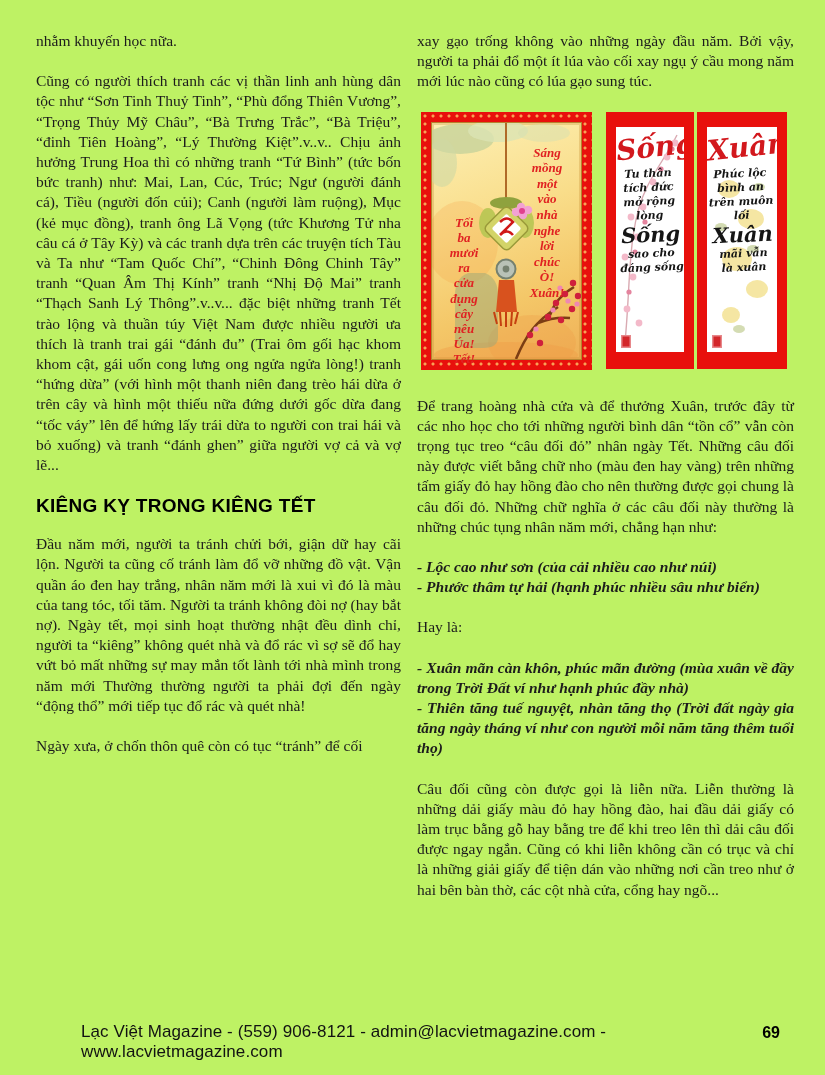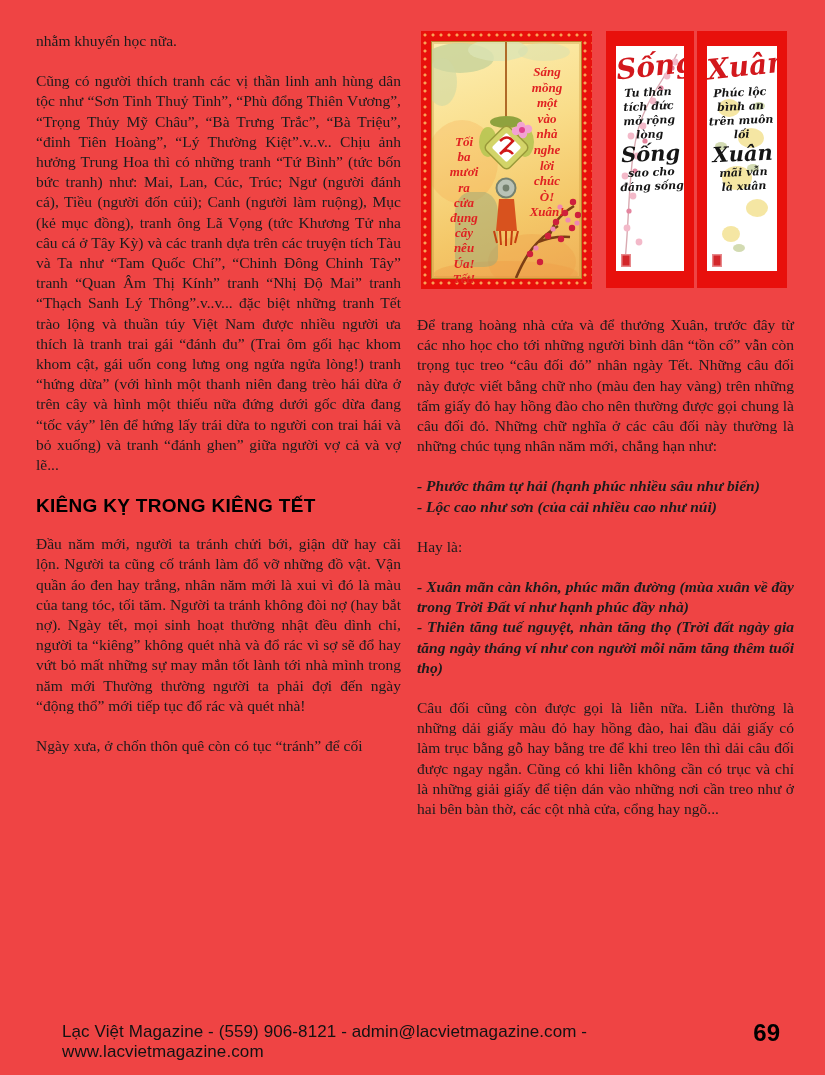--- a/index.html
+++ b/index.html
@@ -1,17 +1,17 @@
 <!DOCTYPE html>
 <html lang="vi"><head>
 <meta charset="utf-8">
 <style>
   html,body{margin:0;padding:0;background:#888;}
   .page{
-    position:relative;width:825px;height:1075px;background:#ef4444;margin:0 auto;
+    position:relative;width:825px;height:1075px;background:#bef264;margin:0 auto;
     font-family:"Liberation Serif",serif;color:#1c1c1c;overflow:hidden;
   }
   .col{position:absolute;top:31px;font-size:15.5px;line-height:20.2px;text-align:justify;}
   .col-left{left:36px;width:365px;}
   .col-right{left:417px;width:377px;}
   .col p{margin:0 0 20px 0;}
   .col p.last{margin-bottom:0;}
   h2.sec{
     font-family:"Liberation Sans",sans-serif;font-size:19px;font-weight:bold;
     letter-spacing:.3px;color:#000;margin:4px 0 17px 0;text-align:left;line-height:22px;
@@ -60,37 +60,38 @@
   .sl-big{font-size:21px;line-height:24px;}
   .seal{position:absolute;left:5px;bottom:4px;width:10px;height:13px;background:#d3262a;
         box-shadow:inset 0 0 0 1.5px rgba(255,255,255,.45);}
 
   
   .footer{
     position:absolute;left:62px;right:45px;top:1022px;
     display:flex;justify-content:space-between;align-items:flex-start;
     font-family:"Liberation Sans",sans-serif;
   }
-  .footer-info{font-size:17px;color:#121212;letter-spacing:.1px;}
-  .page-num{font-size:24px;font-weight:bold;color:#000;line-height:22px;}
+  .footer-info{font-size:17px;color:#121212;letter-spacing:.1px;margin-left:19px;}
+  .page-num{font-size:16px;font-weight:bold;color:#000;line-height:22px;}
 </style>
 </head>
 <body>
 
 <div class="page">
 
   <div class="col col-left">
     <p>nhằm khuyến học nữa.</p>
     <p>Cũng có người thích tranh các vị thần linh anh hùng dân tộc như “Sơn Tinh Thuỷ Tinh”, “Phù đổng Thiên Vương”, “Trọng Thủy Mỹ Châu”, “Bà Trưng Trắc”, “Bà Triệu”, “đinh Tiên Hoàng”, “Lý Thường Kiệt”.v..v.. Chịu ảnh hưởng Trung Hoa thì có những tranh “Tứ Bình” (tức bốn bức tranh) như: Mai, Lan, Cúc, Trúc; Ngư (người đánh cá), Tiều (người đốn củi); Canh (người làm ruộng), Mục (kẻ mục đồng), tranh ông Lã Vọng (tức Khương Tử nha câu cá ở Tây Kỳ) và các tranh dựa trên các truyện tích Tàu và Ta như “Tam Quốc Chí”, “Chinh Đông Chinh Tây” tranh “Quan Âm Thị Kính” tranh “Nhị Độ Mai” tranh “Thạch Sanh Lý Thông”.v..v... đặc biệt những tranh Tết trào lộng và thuần túy Việt Nam được nhiều người ưa thích là tranh trai gái “đánh đu” (Trai ôm gối hạc khom khom cật, gái uốn cong lưng ong ngửa ngửa lòng!) tranh “hứng dừa” (với hình một thanh niên đang trèo hái dừa ở trên cây và hình một thiếu nữa đứng dưới gốc dừa đang “tốc váy” lên để hứng lấy trái dừa to người con trai hái và bỏ xuống) và tranh “đánh ghen” giữa người vợ cả và vợ lẽ...</p>
     <h2 class="sec">KIÊNG KỴ TRONG KIÊNG TẾT</h2>
     <p>Đầu năm mới, người ta tránh chửi bới, giận dữ hay cãi lộn. Người ta cũng cố tránh làm đổ vỡ những đồ vật. Vận quần áo đen hay trắng, nhân năm mới là xui vì đó là màu của tang tóc, tối tăm. Người ta tránh không đòi nợ (hay bắt nợ). Ngày tết, mọi sinh hoạt thường nhật đều dình chỉ, người ta “kiêng” không quét nhà và đổ rác vì sợ sẽ đổ hay vứt bỏ mất những sự may mắn tốt lành tới nhà mình trong năm mới Thường thường người ta phải đợi đến ngày “động thổ” mới tiếp tục đổ rác và quét nhà!</p>
     <p class="last">Ngày xưa, ở chốn thôn quê còn có tục “tránh” để cối</p>
   </div>
 
   <div class="col col-right">
+    <p>xay gạo trống không vào những ngày đầu năm. Bởi vậy, người ta phải đổ một ít lúa vào cối xay ngụ ý cầu mong năm mới lúc nào cũng có lúa gạo sung túc.</p>
 
     <div class="art-row">
 
       <div class="tet-card">
         <div class="tet-card-inner">
           <svg class="card-svg" viewBox="0 0 149 236" aria-hidden="true">
 
             <ellipse cx="28" cy="16" rx="34" ry="15" fill="#c9d49b" opacity="0.85"></ellipse>
             <ellipse cx="66" cy="8" rx="30" ry="11" fill="#dbe3b4" opacity="0.8"></ellipse>
             <ellipse cx="10" cy="40" rx="15" ry="24" fill="#cfd8a4" opacity="0.6"></ellipse>
@@ -239,22 +240,22 @@
             <div class="sl">là xuân</div>
           </div>
           <div class="seal"></div>
         </div>
       </div>
     </div>
 
     <p>Để trang hoàng nhà cửa và để thưởng Xuân, trước đây từ các nho học cho tới những người bình dân “tồn cổ” vẫn còn trọng tục treo “câu đối đỏ” nhân ngày Tết. Những câu đối này được viết bằng chữ nho (màu đen hay vàng) trên những tấm giấy đỏ hay hồng đào cho nên thường được gọi chung là câu đối đỏ. Những chữ nghĩa ở các câu đối này thường là những chúc tụng nhân năm mới, chẳng hạn như:</p>
 
     <div class="couplet">
+      <div>- Lộc cao như sơn (của cải nhiều cao như núi)</div>
       <div>- Phước thâm tự hải (hạnh phúc nhiều sâu như biển)</div>
-      <div>- Lộc cao như sơn (của cải nhiều cao như núi)</div>
     </div>
 
     <p>Hay là:</p>
 
     <div class="couplet">
       <div>- Xuân mãn càn khôn, phúc mãn đường (mùa xuân về đầy trong Trời Đất ví như hạnh phúc đầy nhà)</div>
       <div>- Thiên tăng tuế nguyệt, nhàn tăng thọ (Trời đất ngày gia tăng ngày tháng ví như con người mỗi năm tăng thêm tuổi thọ)</div>
     </div>
 
     <p class="last">Câu đối cũng còn được gọi là liễn nữa. Liễn thường là những dải giấy màu đỏ hay hồng đào, hai đầu dải giấy có làm trục bằng gỗ hay bằng tre để khi treo lên thì dải câu đối được ngay ngắn. Cũng có khi liễn không cần có trục và chỉ là những giải giấy để tiện dán vào những nơi cần treo như ở hai bên bàn thờ, các cột nhà cửa, cổng hay ngõ...</p>

